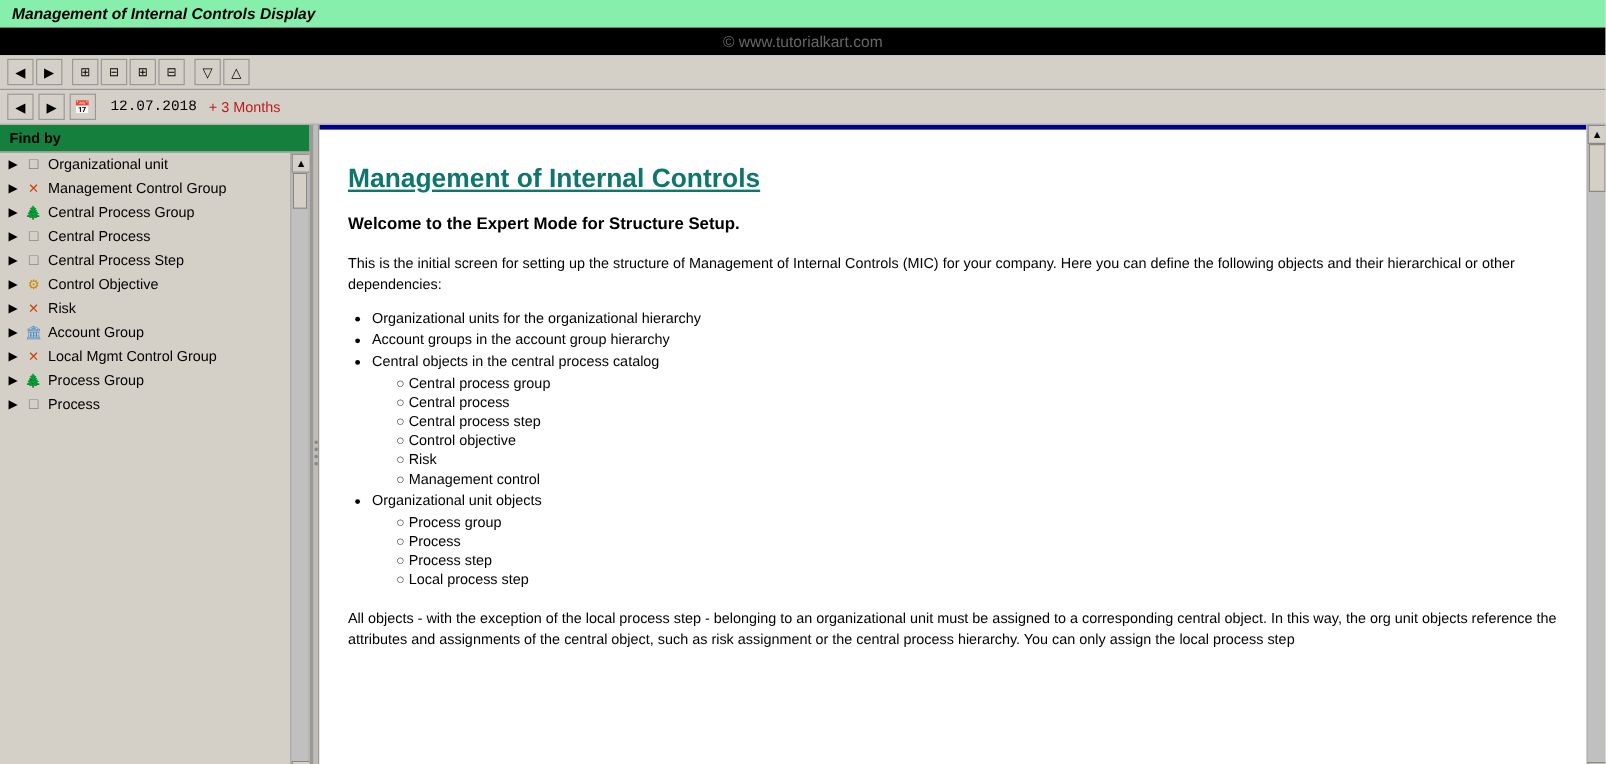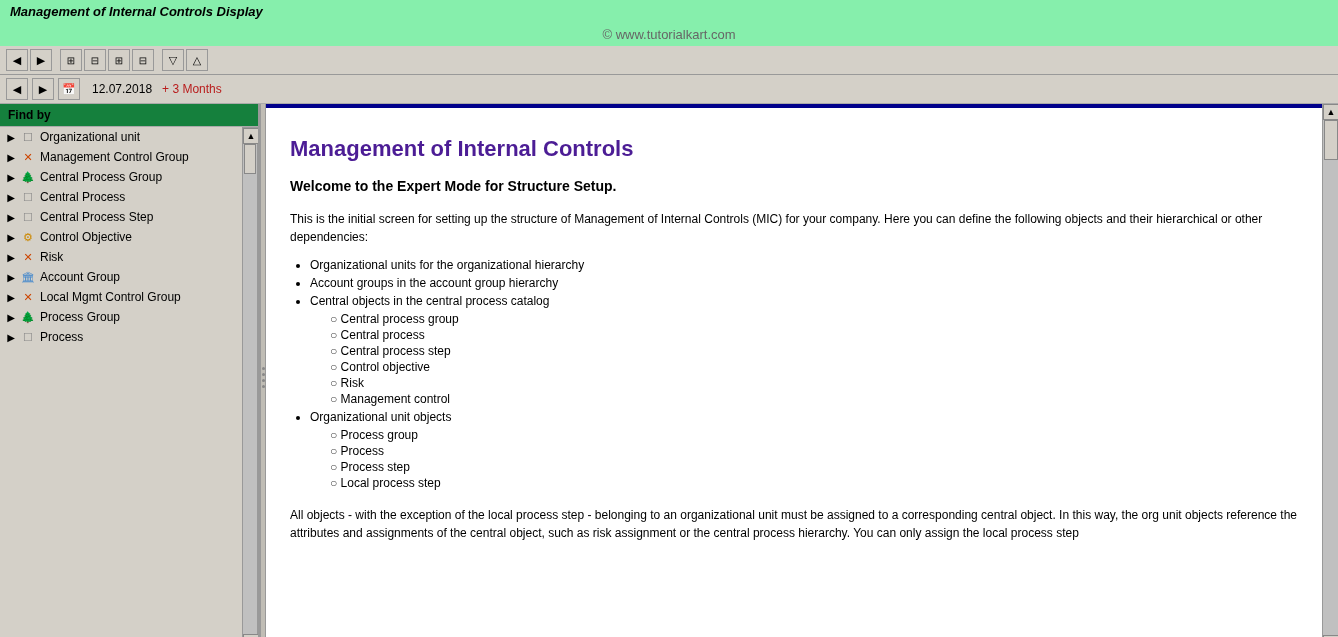--- a/index.html
+++ b/index.html
@@ -8,21 +8,21 @@
     .title-bar {
       background: #86efac;
       padding: 4px 10px;
       font-style: italic;
       font-weight: bold;
       font-size: 13px;
       color: #000;
     }
 
     .watermark-bar {
-      background: #86efac;
+      background: #000000;
       text-align: center;
       padding: 4px;
       font-size: 13px;
       color: #666;
     }
 
     .toolbar {
       background: #d4d0c8;
       padding: 3px 6px;
       display: flex;
@@ -114,22 +114,23 @@
       position: relative;
     }
 
     .right-panel-inner {
       padding: 20px 24px;
     }
 
     .content-title {
       font-size: 22px;
       font-weight: bold;
-      color: #4c1d95;
+      color: #0f766e;
       margin-bottom: 16px;
+      text-decoration: underline;
     }
 
     .content-subtitle {
       font-size: 14px;
       font-weight: bold;
       color: #000;
       margin-bottom: 16px;
     }
 
     .content-text {
@@ -282,21 +283,21 @@
   <button class="toolbar-btn" style="font-size:10px;">⊟</button>
   <div class="toolbar-separator"></div>
   <button class="toolbar-btn">▽</button>
   <button class="toolbar-btn">△</button>
 </div>
 
 <div class="second-toolbar">
   <button class="toolbar-btn">◀</button>
   <button class="toolbar-btn">▶</button>
   <button class="toolbar-btn">📅</button>
-  <span style="margin-left:8px;font-size:12px;">12.07.2018</span>
+  <span style="margin-left:8px;font-size:12px;font-family:Liberation Mono, monospace;">12.07.2018</span>
   <span style="margin-left:6px;font-size:12px;color:#b91c1c;">+ 3 Months</span>
 </div>
 
 <div class="main-container">
 
   <div class="left-panel">
     <div class="find-by-header">
       <span>Find by</span>
     </div>
 

